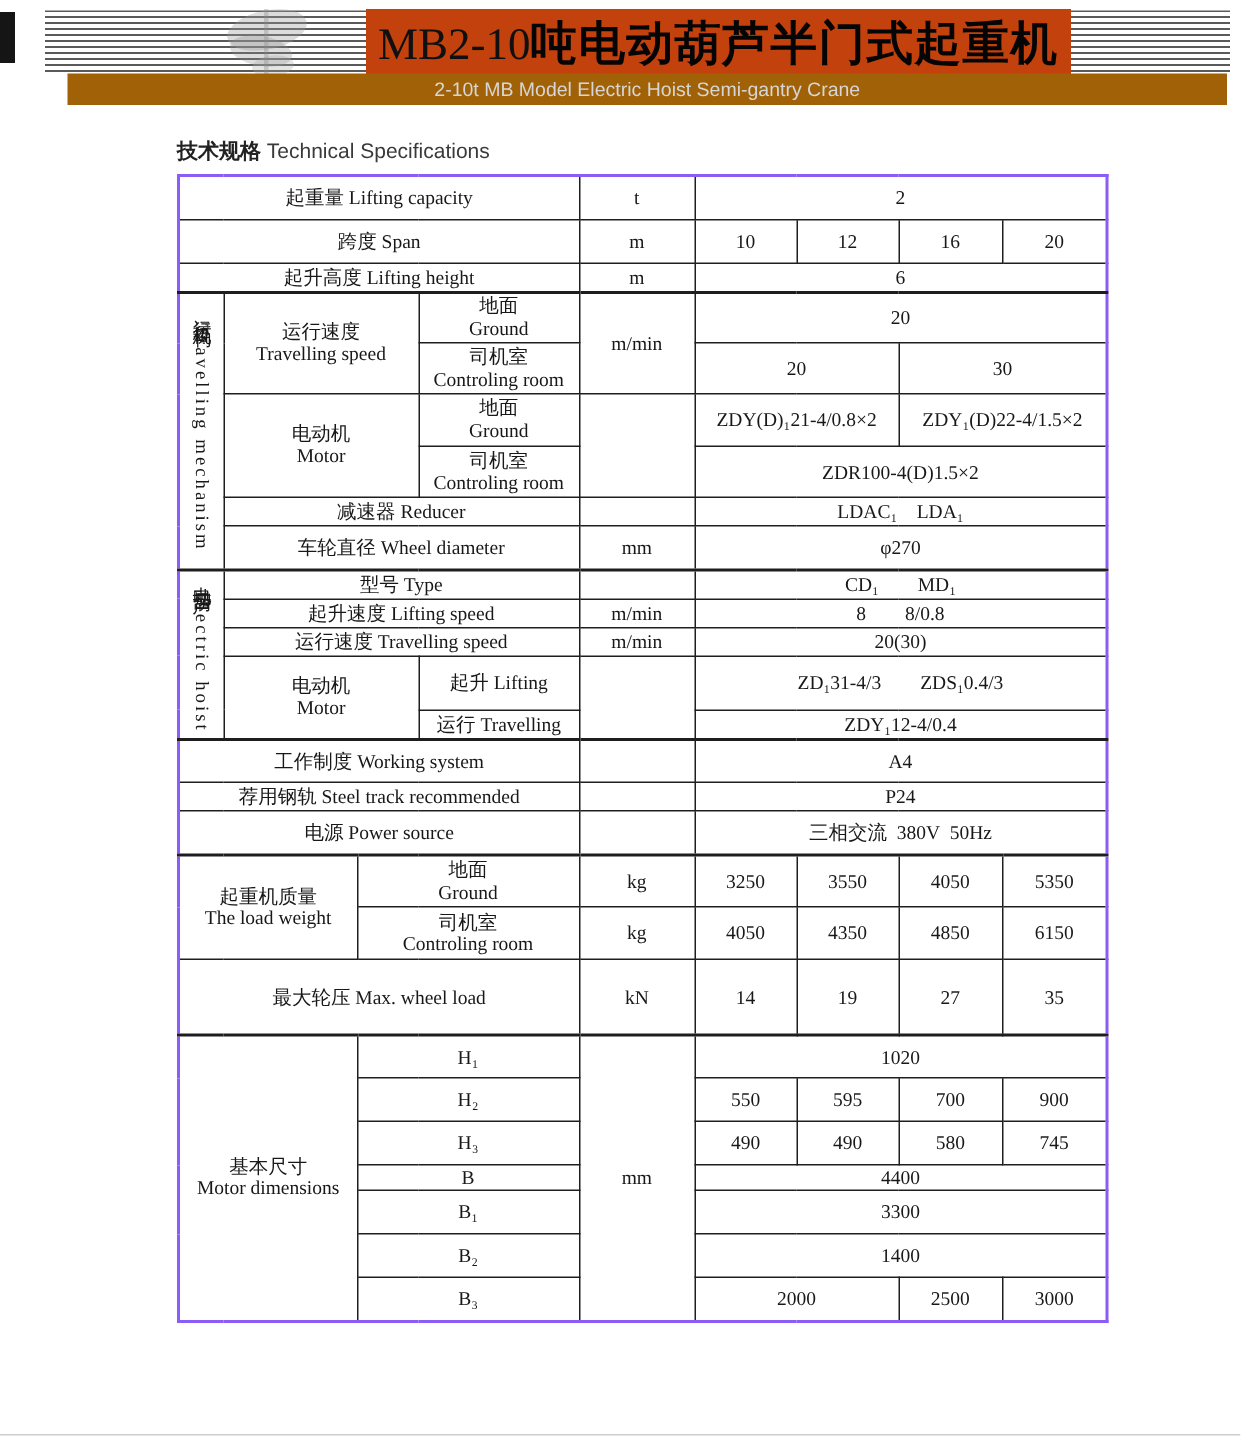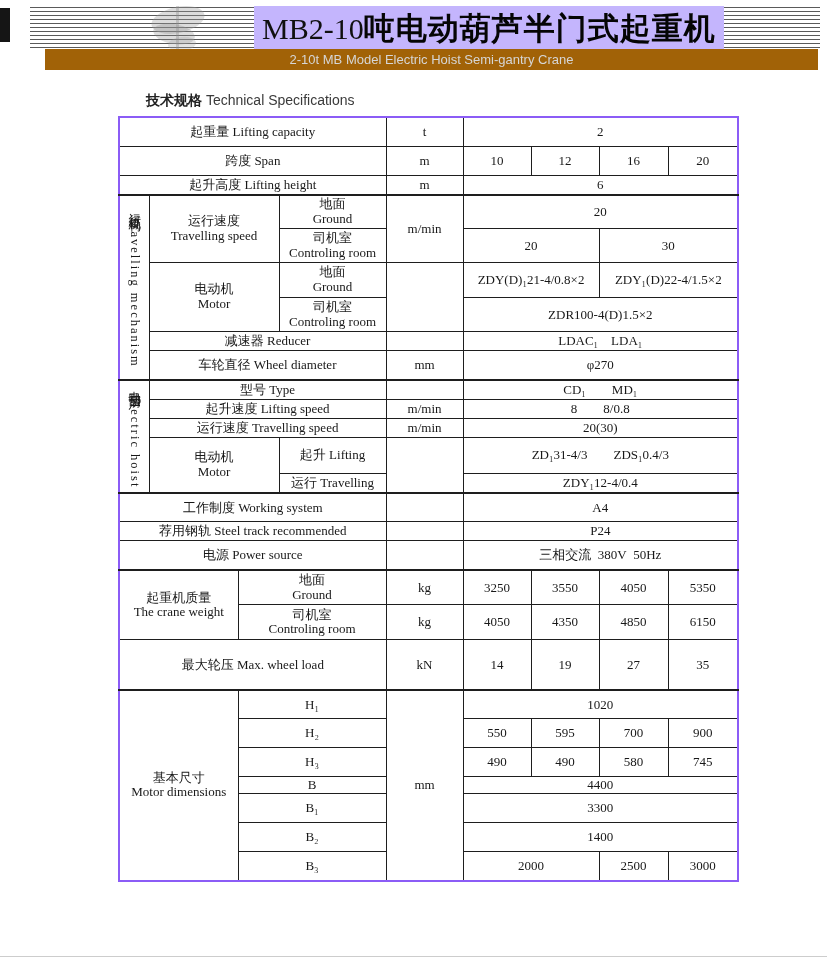--- a/index.html
+++ b/index.html
@@ -6,33 +6,33 @@
   body{width:827px;height:962px;background:#fff;overflow:hidden;}
   .page{position:relative;width:827px;height:962px;background:#fff;
         font-family:"Liberation Serif", serif;color:#1c1c1c;}
 
   
   .stripes{position:absolute;left:30px;top:7px;width:790px;height:42px;
            background:repeating-linear-gradient(to bottom,#3d3d3d 0 1px,transparent 1px 4px);
            opacity:.85;}
   .edge-artifact{position:absolute;left:0;top:8px;width:10px;height:34px;background:#151515;}
   .moth{position:absolute;left:132px;top:0;}
-  .banner-title{position:absolute;left:254px;top:6px;background:#c4b5fd;padding:2px 8px 3px 8px;
+  .banner-title{position:absolute;left:244px;top:6px;background:#c2410c;padding:2px 8px 3px 8px;
                 white-space:nowrap;}
   .banner-title .model{font-family:"Liberation Serif", serif;font-size:30px;color:#101010;}
   .banner-title .title-cn{font-family:"Liberation Sans", sans-serif;font-weight:900;
                 font-size:31px;letter-spacing:1px;color:#050505;}
   .subbar{position:absolute;left:45px;top:49px;width:773px;height:21px;background:#a16207;
           text-align:center;}
   .subbar span{font-family:"Liberation Sans", sans-serif;font-size:13px;line-height:21px;
           color:#d6d6d6;}
 
   
   .heading{position:absolute;left:118px;top:92px;font-family:"Liberation Sans", sans-serif;
-           font-size:14px;color:#3a3a3a;white-space:nowrap;margin-left:28px;}
+           font-size:14px;color:#3a3a3a;white-space:nowrap;}
   .heading .cn{font-weight:bold;color:#222;}
 
   
   table.spec{position:absolute;left:118px;top:116px;width:619px;table-layout:fixed;
              border-collapse:collapse;border:2px solid #8b5cf6;}
   table.spec td{border:1px solid #1e1e1e;text-align:center;vertical-align:middle;
                 padding:0;font-size:13px;color:#181818;}
   tr.sec td{border-top-width:2px;}
   .r29{height:29px}.r30{height:15px}.r33{height:50px}.r34{height:34px}.r35{height:35px}
   .sub2{line-height:1.12;font-size:13px;}
@@ -176,21 +176,21 @@
         <td colspan="4">P24</td>
       </tr>
 
       <tr class="r29">
         <td colspan="4">电源 Power source</td>
         <td></td>
         <td colspan="4" class="val">三相交流 380V 50Hz</td>
       </tr>
 
       <tr class="r35 sec">
-        <td colspan="2" rowspan="2" class="sub2"><span>起重机质量</span><br><span>The crane weight</span></td>
+        <td colspan="2" rowspan="2" class="sub2"><span>起重机质量</span><br><span>The load weight</span></td>
         <td colspan="2" class="sub2"><span>地面</span><br><span>Ground</span></td>
         <td>kg</td>
         <td>3250</td>
         <td>3550</td>
         <td>4050</td>
         <td>5350</td>
       </tr>
 
       <tr class="r35">
         <td colspan="2" class="sub2"><span>司机室</span><br><span>Controling room</span></td>

